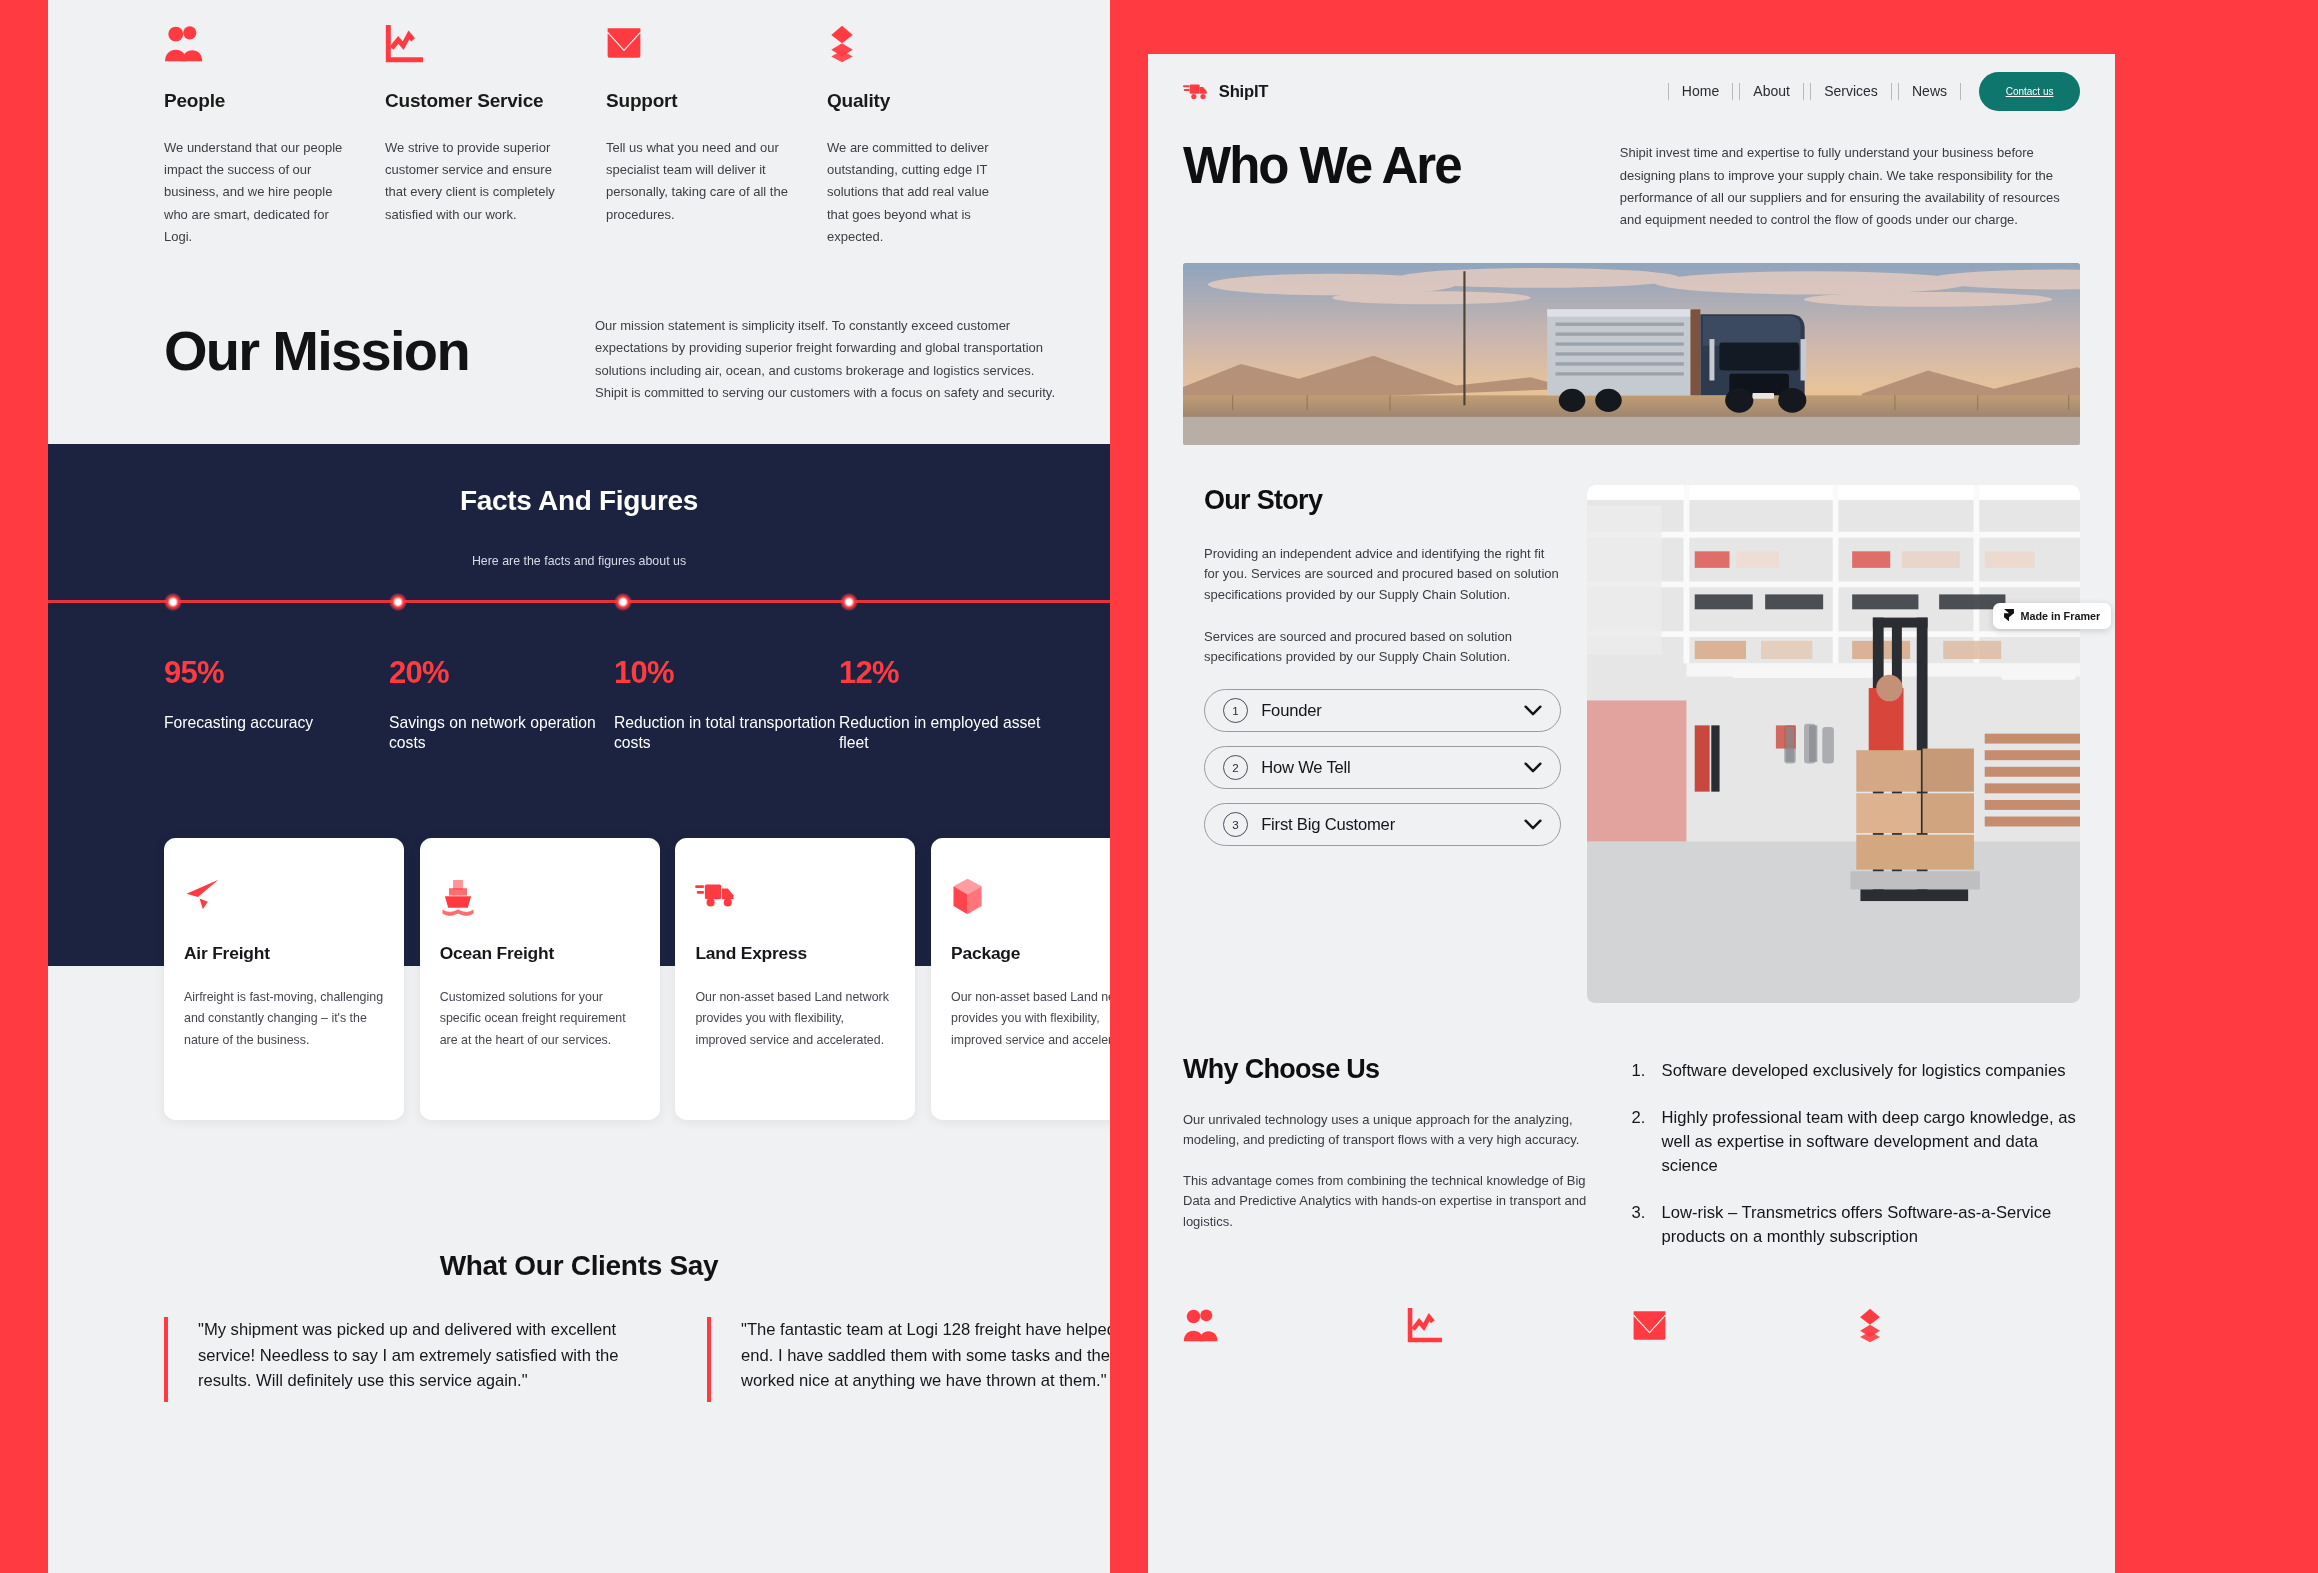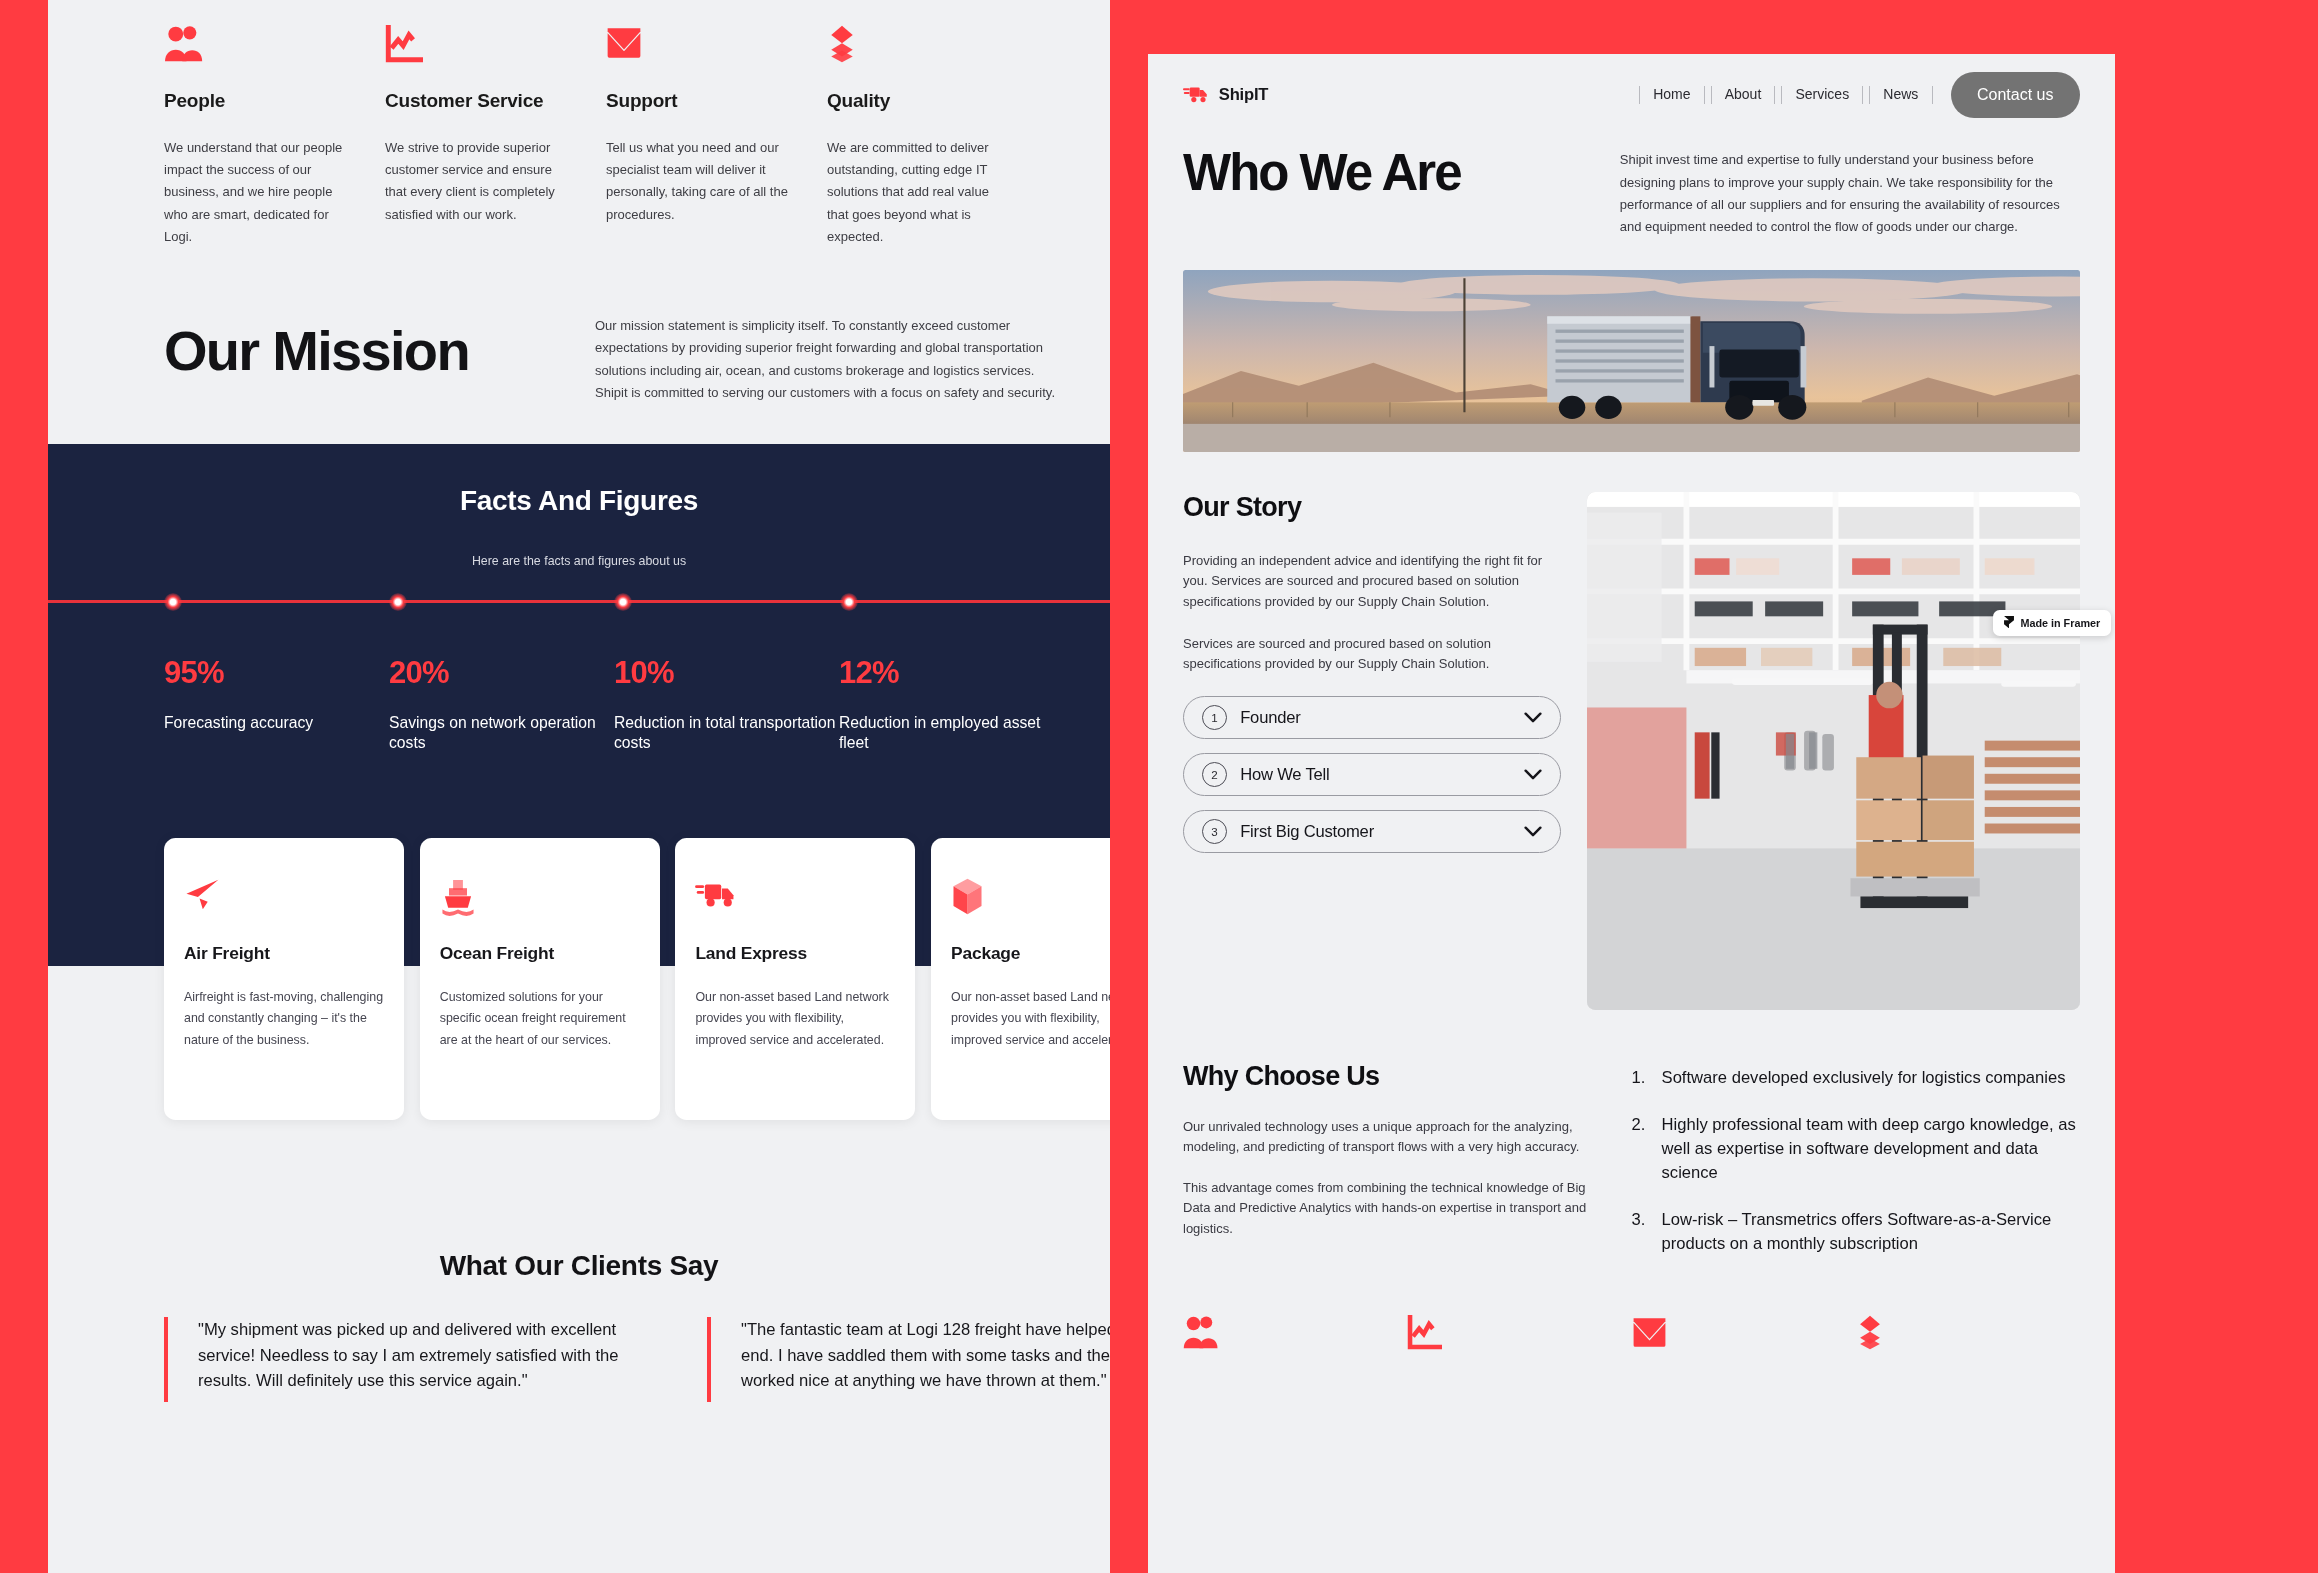--- a/index.html
+++ b/index.html
@@ -79,32 +79,32 @@
   .brand { display:flex; align-items:center; gap:10.8px; }
   .brand-icon { color:#FF3B41; display:flex; }
   .brand-name { font-size:16.6px; font-weight:800; color:#17171B; letter-spacing:-0.2px;}
   .nav { margin-left:auto; display:flex; align-items:center; }
   .nav-item {
     font-size:14px; color:#2B2B31; padding:0 13.2px;
     border-left:1.2px solid #B9BABF; border-right:1.2px solid #B9BABF;
     margin-left:5.8px; line-height:1.25;
   }
   .cta {
-    margin-left:18px; background:#737373; color:#fff; font-size:16px;
+    margin-left:18px; background:#0f766e; color:#fff; font-size:10px;
     padding:14px 26.5px; border-radius:25px; border:none; font-weight:500;
-    font-family:"Liberation Sans", sans-serif; cursor:pointer;
+    font-family:"Liberation Sans", sans-serif; cursor:pointer;text-decoration:underline;
   }
 
   .hero { display:flex; padding:28px 35px 0 35px; }
   .hero-title { font-size:51px; font-weight:800; color:#0F0F12; letter-spacing:-2px; width:464px; line-height:1.05; }
   .hero-body { width:489px; font-size:13px; line-height:1.72; color:#3A3A42; padding-top:3.3px;}
 
   .hero-img { margin:31px 35px 0 35px; height:182px; border-radius:2.5px; overflow:hidden; position:relative; }
 
-  .story-wrap { display:flex; padding:40px 35px 0 35px; gap:26.5px; }
+  .story-wrap { display:flex; padding:40px 35px 0 56px; gap:26.5px; }
   .story-left { width:464px; }
   .story-title { font-size:27px; font-weight:800; color:#0F0F12; letter-spacing:-0.7px; margin-bottom:28px;}
   .story-p { font-size:13px; line-height:1.58; color:#3A3A42; margin-bottom:21.5px; }
   .acc {
     display:flex; align-items:center; height:43px; border:1.1px solid #9A9BA2;
     border-radius:23px; padding:0 18px; margin-bottom:14px; background:transparent;
     width:100%; font-family:"Liberation Sans", sans-serif; cursor:pointer;
   }
   .acc-num {
     width:25px; height:25px; border-radius:50%; border:1.1px solid #4C4C55;

